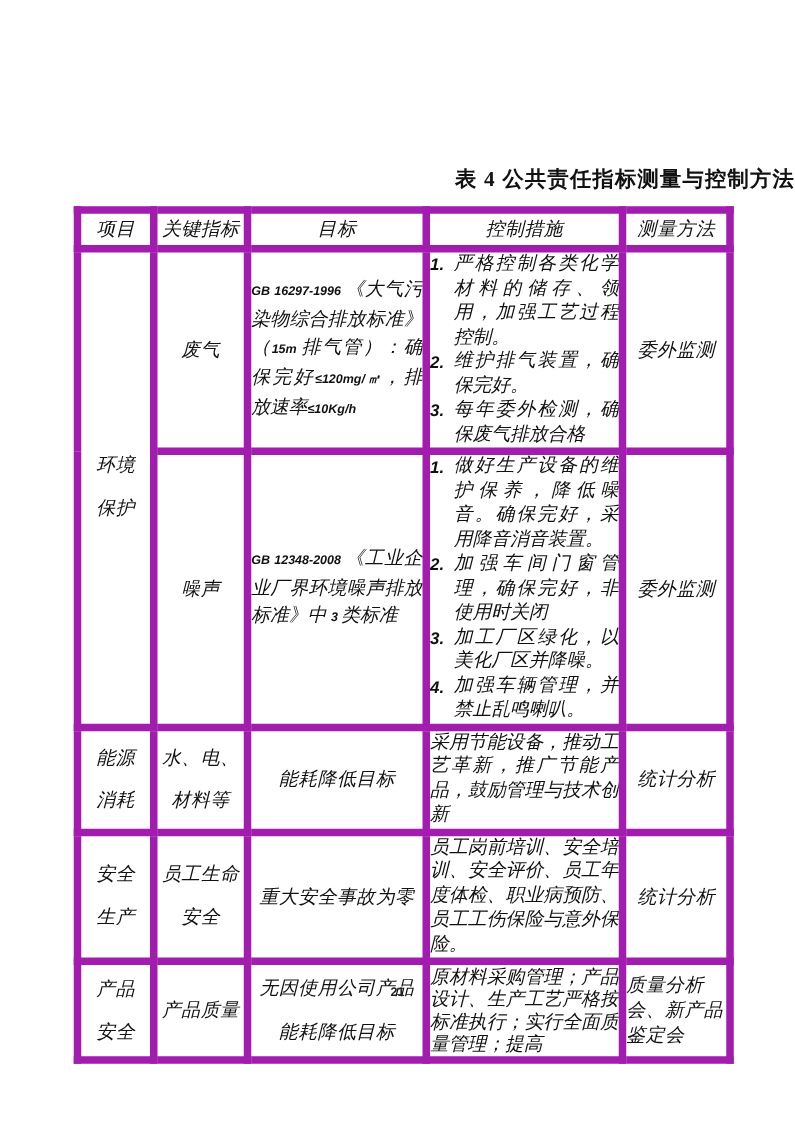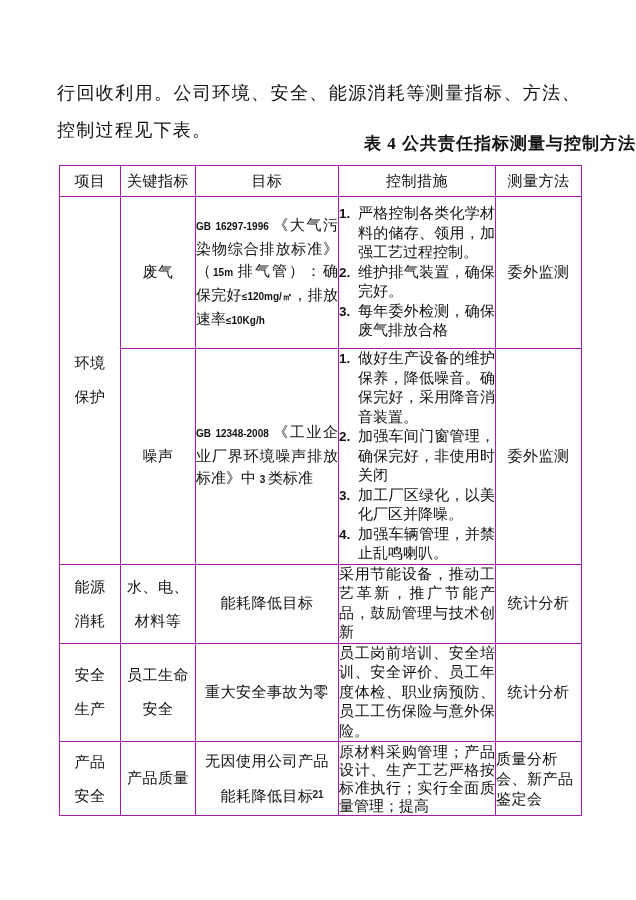--- a/index.html
+++ b/index.html
@@ -23,23 +23,24 @@
     letter-spacing: 1px; color: #111;
   }
 
   table.resp {
     position: absolute; left: 59px; top: 165px;
     border-collapse: collapse; table-layout: fixed;
     width: 522px;
     font-size: 15px; color: #111;
   }
   table.resp td {
-    border: 1px solid #a21caf;
+    border: 6px solid #a21caf;
     padding: 0; overflow: hidden;
     vertical-align: middle;
+    font-style: italic;
   }
   tr.hrow { height: 31px; }
   tr.r-gas { height: 152px; }
   tr.r-noise { height: 214px; }
   tr.r-energy { height: 78px; }
   tr.r-safety { height: 97px; }
   tr.r-product { height: 72px; }
 
   td.hc { text-align: center; letter-spacing: 0.5px; }
 
@@ -80,21 +81,20 @@
     text-align: center;
     font-family: "Liberation Sans", sans-serif;
     font-weight: 700; font-size: 10px; color: #222;
   }
 </style>
 </head>
 <body>
 
 <div class="page">
 
-  <p class="para">行回收利用。公司环境、安全、能源消耗等测量指标、方法、控制过程见下表。</p>
 
   <div class="caption">表 4 公共责任指标测量与控制方法</div>
 
   <table class="resp">
     <colgroup>
       <col style="width:61px">
         <col style="width:75px">
         <col style="width:143px">
         <col style="width:157px">
         <col style="width:86px">

